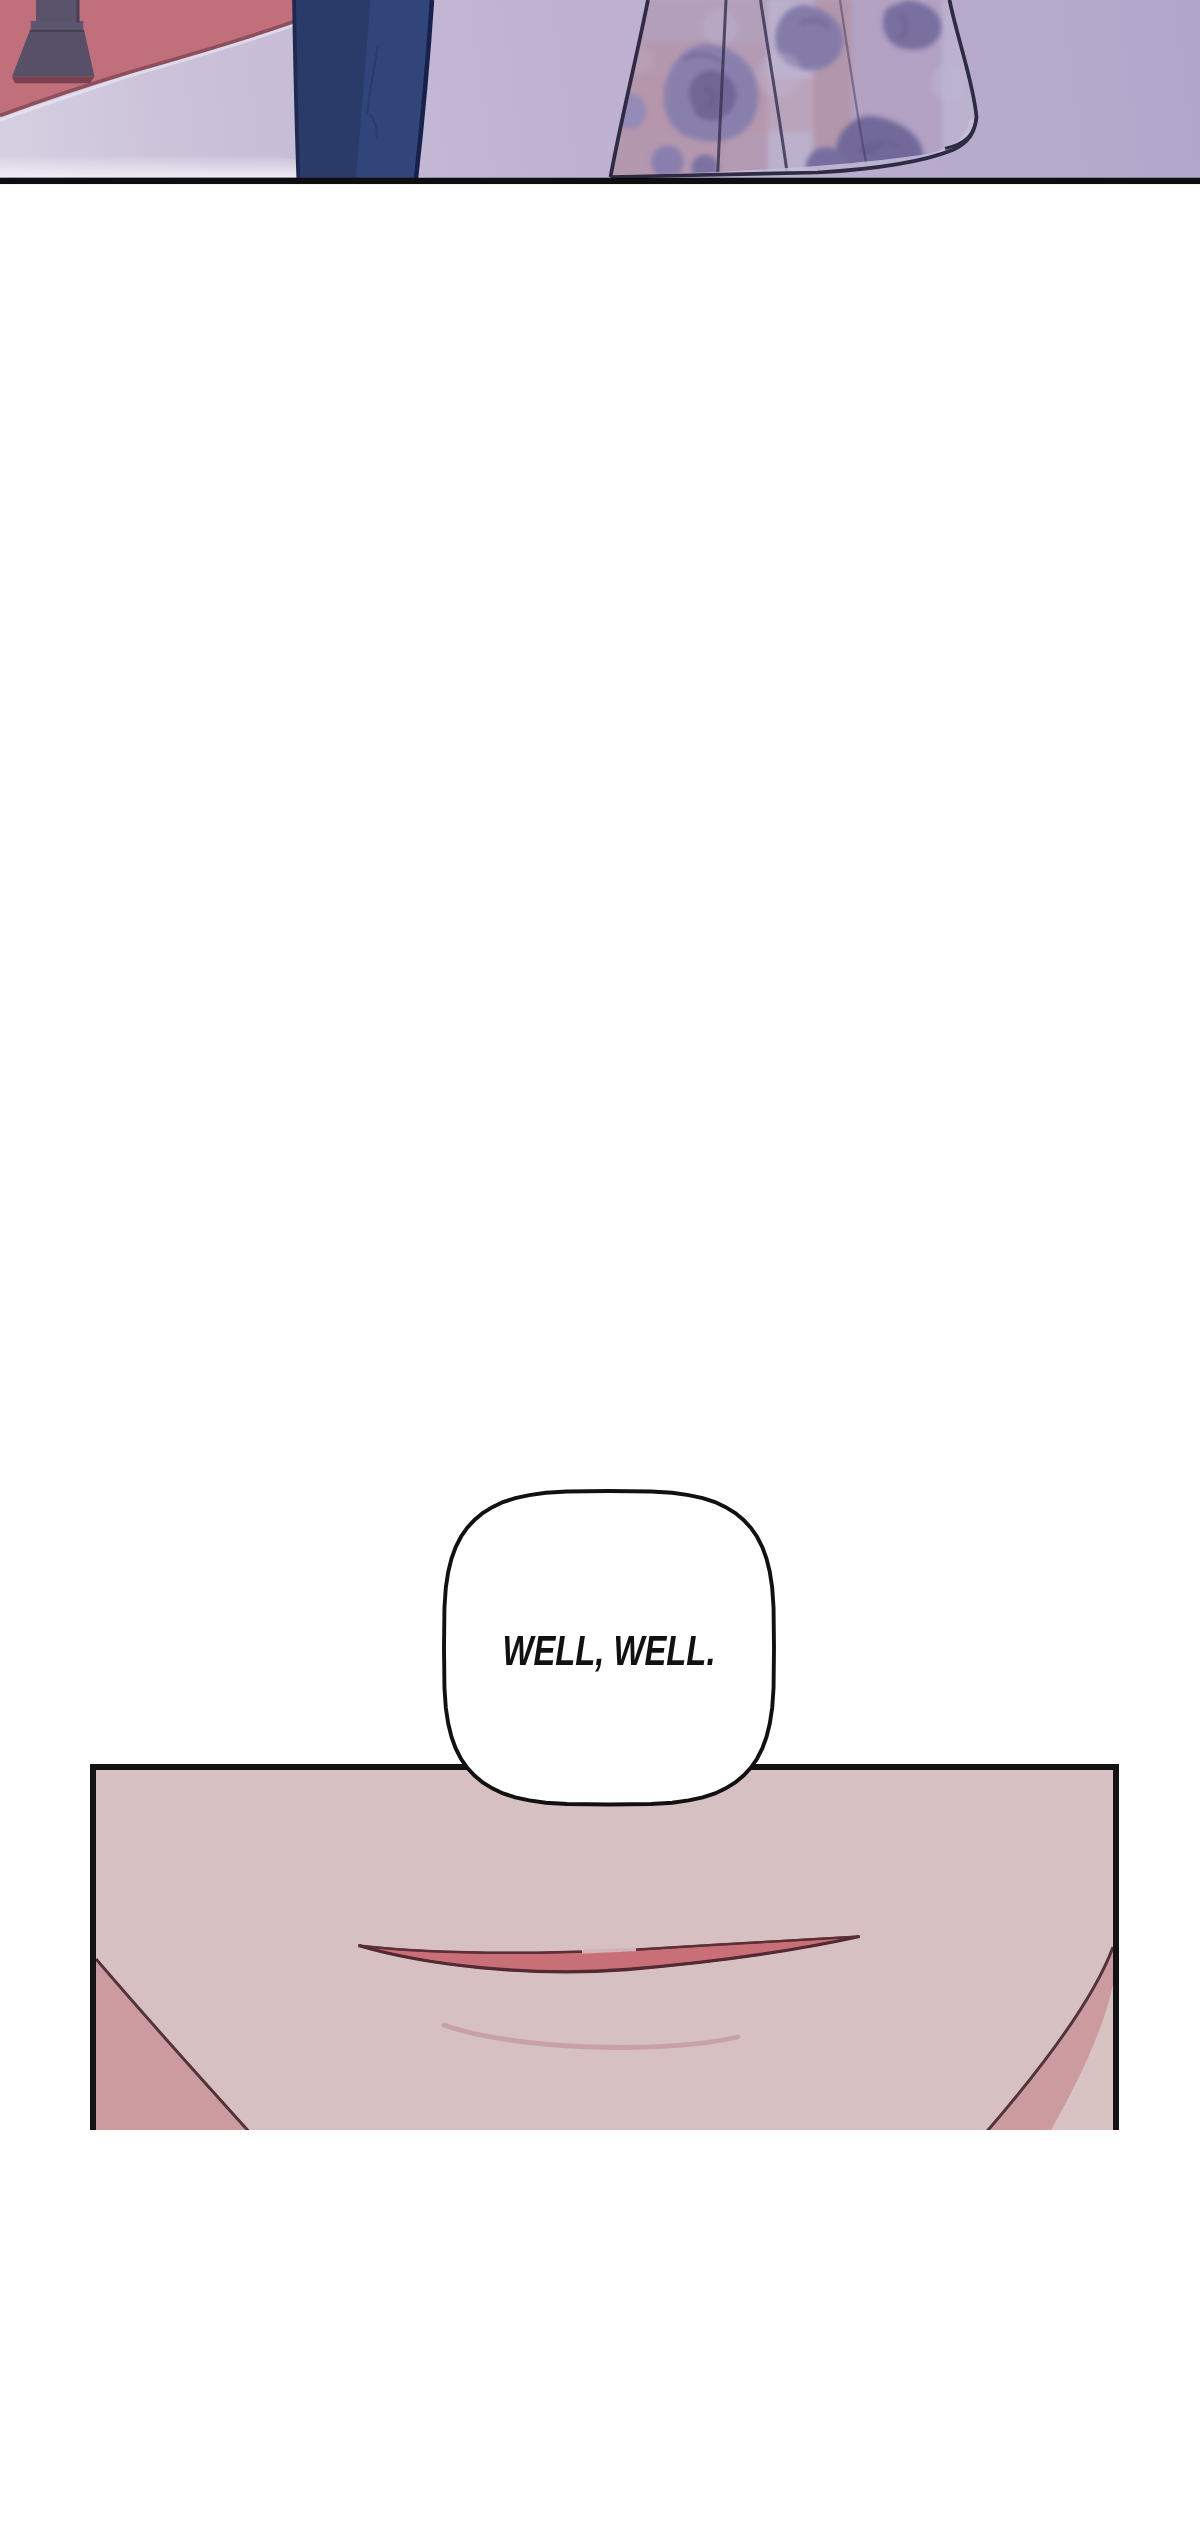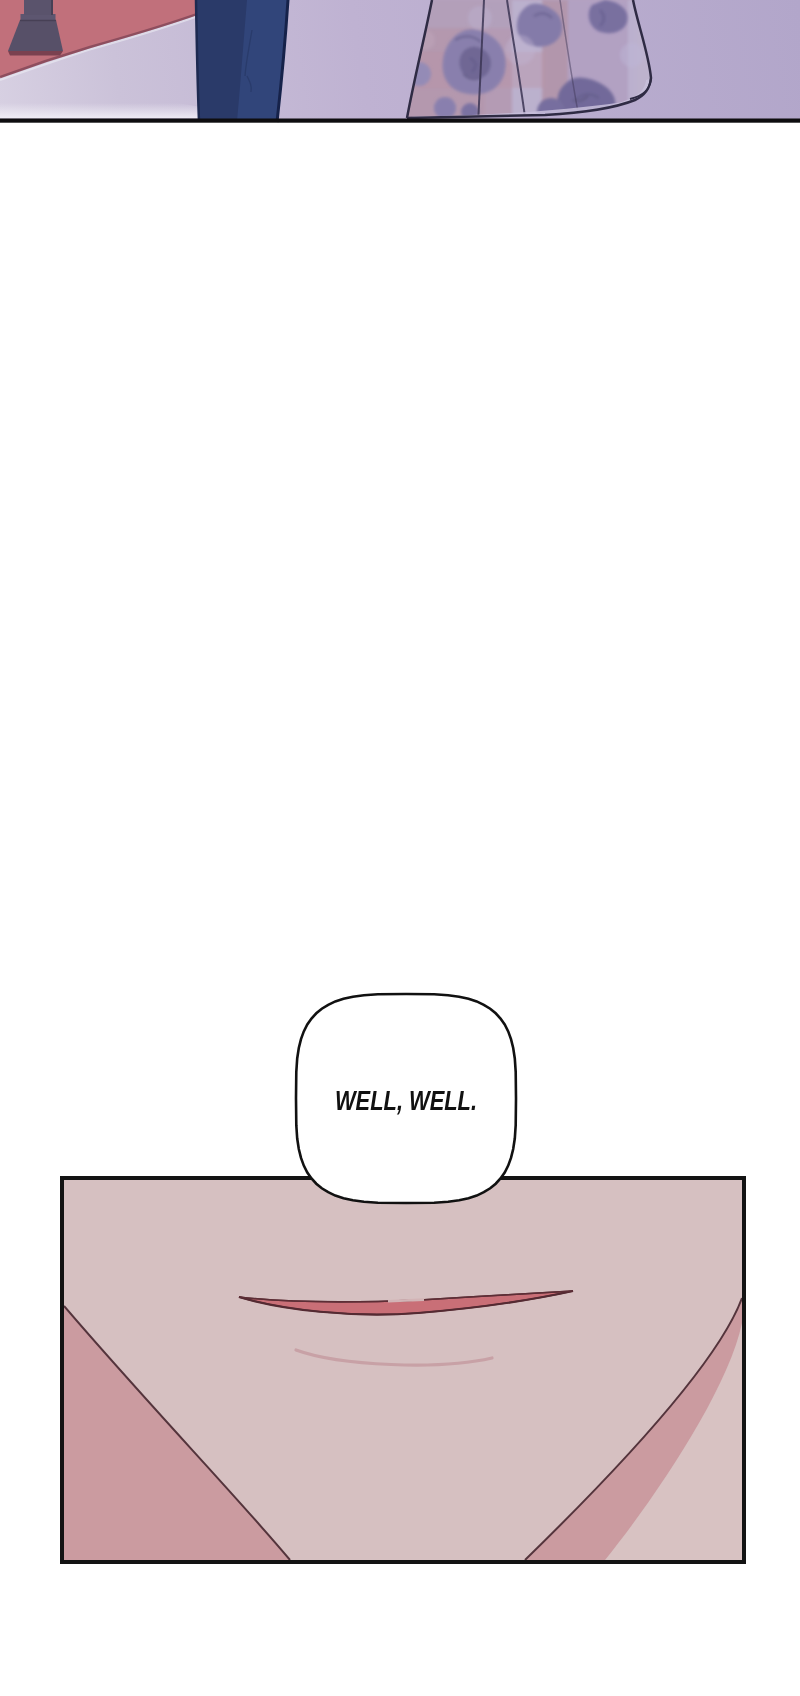--- a/index.html
+++ b/index.html
@@ -1,16 +1,16 @@
 <!DOCTYPE html>
 <html><head>
 <meta charset="utf-8">
 <style>
 html,body{margin:0;padding:0;background:#ffffff;}
-#page{position:relative;width:800px;height:1696px;background:#ffffff;overflow:hidden;font-family:"Liberation Sans",sans-serif;}
+#page{position:relative;width:800px;height:1420px;background:#ffffff;overflow:hidden;font-family:"Liberation Sans",sans-serif;}
 svg{display:block;}
 </style>
 </head>
 <body>
 <div id="page">
 <svg width="800" height="1696" viewBox="0 0 800 1696">
 <defs>
 <linearGradient id="floorg" gradientUnits="userSpaceOnUse" x1="800" y1="0" x2="0" y2="118">
 <stop offset="0" stop-color="#b2a6ca"></stop>
 <stop offset="0.55" stop-color="#bfb2d2"></stop>

